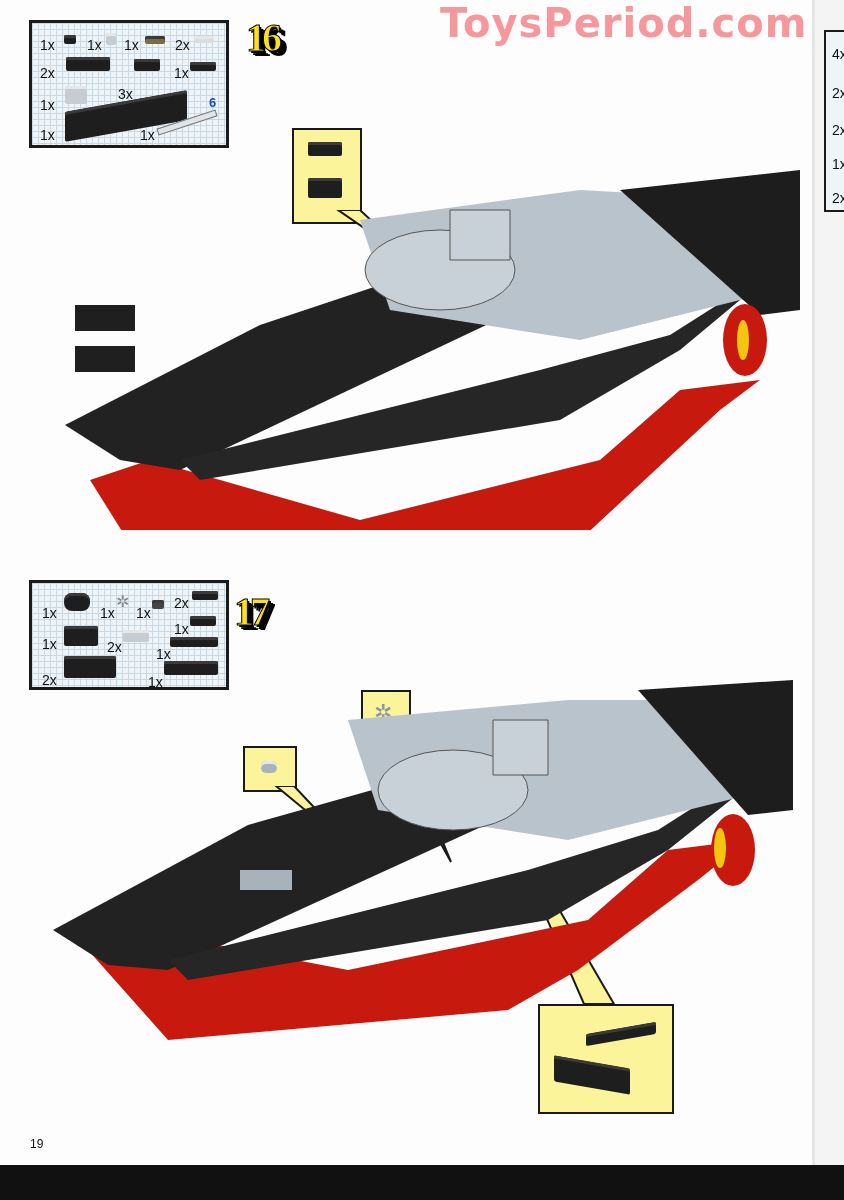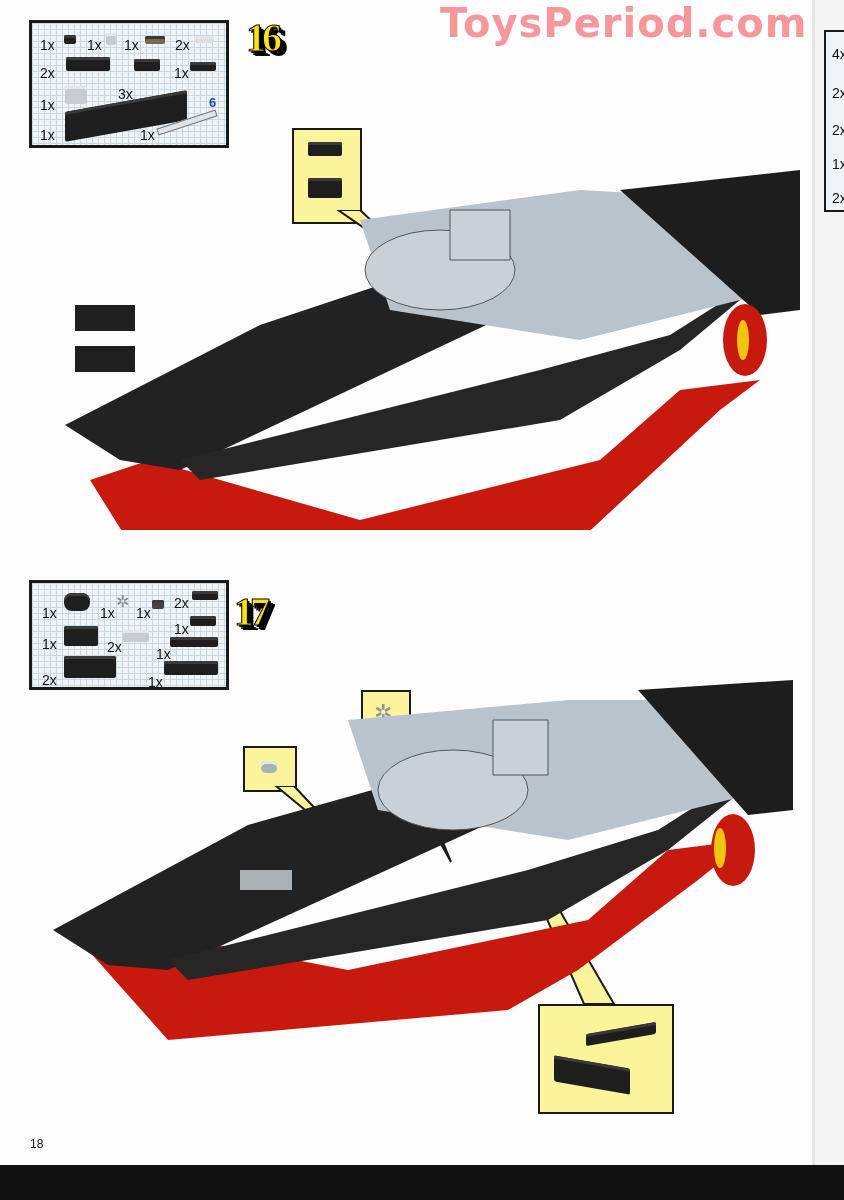--- a/index.html
+++ b/index.html
@@ -159,21 +159,21 @@
     <polygon points="120,280 480,190 610,150 720,80 745,40 745,70 620,170 500,240 140,300" fill="#262626"></polygon>
     <polygon points="300,40 520,20 700,20 720,110 520,160 330,130" fill="#b9c3cc"></polygon>
     <ellipse cx="405" cy="110" rx="75" ry="40" fill="#c9d1d8" stroke="#555"></ellipse>
     <polygon points="445,40 500,40 500,95 445,95" fill="#c9d1d8" stroke="#555"></polygon>
     <polygon points="590,10 745,0 745,130 700,135" fill="#1d1d1d"></polygon>
     <ellipse cx="685" cy="170" rx="22" ry="36" fill="#c8190f"></ellipse>
     <ellipse cx="672" cy="168" rx="6" ry="20" fill="#f2c511"></ellipse>
     <rect x="192" y="190" width="52" height="20" fill="#aab2b9"></rect>
   </svg>
 
-  <div class="page-number">18</div>
+  <div class="page-number">19</div>
 
   <div class="spine"></div>
   <div class="right-box">
     <span class="qty" style="top:14px;">4x</span>
     <span class="qty" style="top:53px;">2x</span>
     <span class="qty" style="top:90px;">2x</span>
     <span class="qty" style="top:124px;">1x</span>
     <span class="qty" style="top:158px;">2x</span>
   </div>
 

